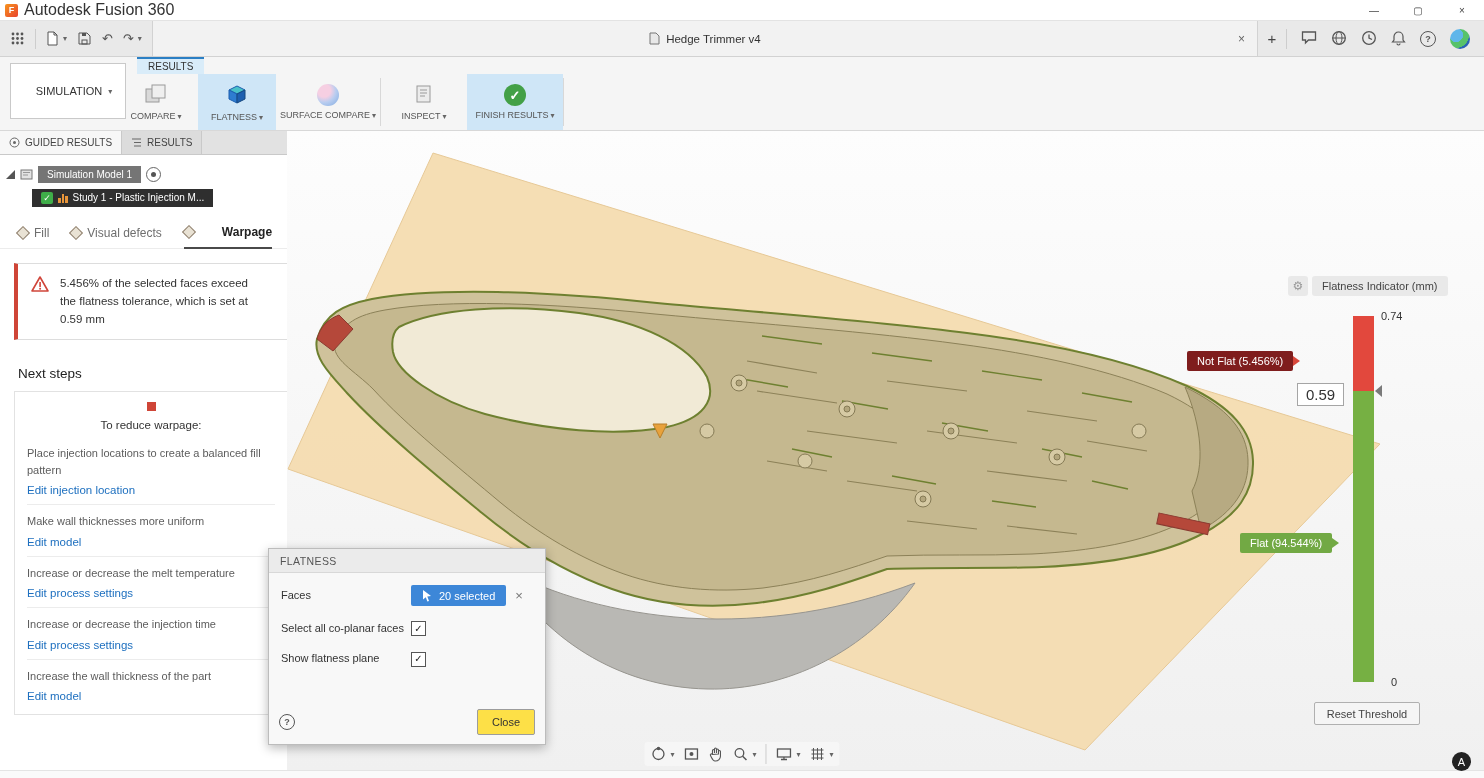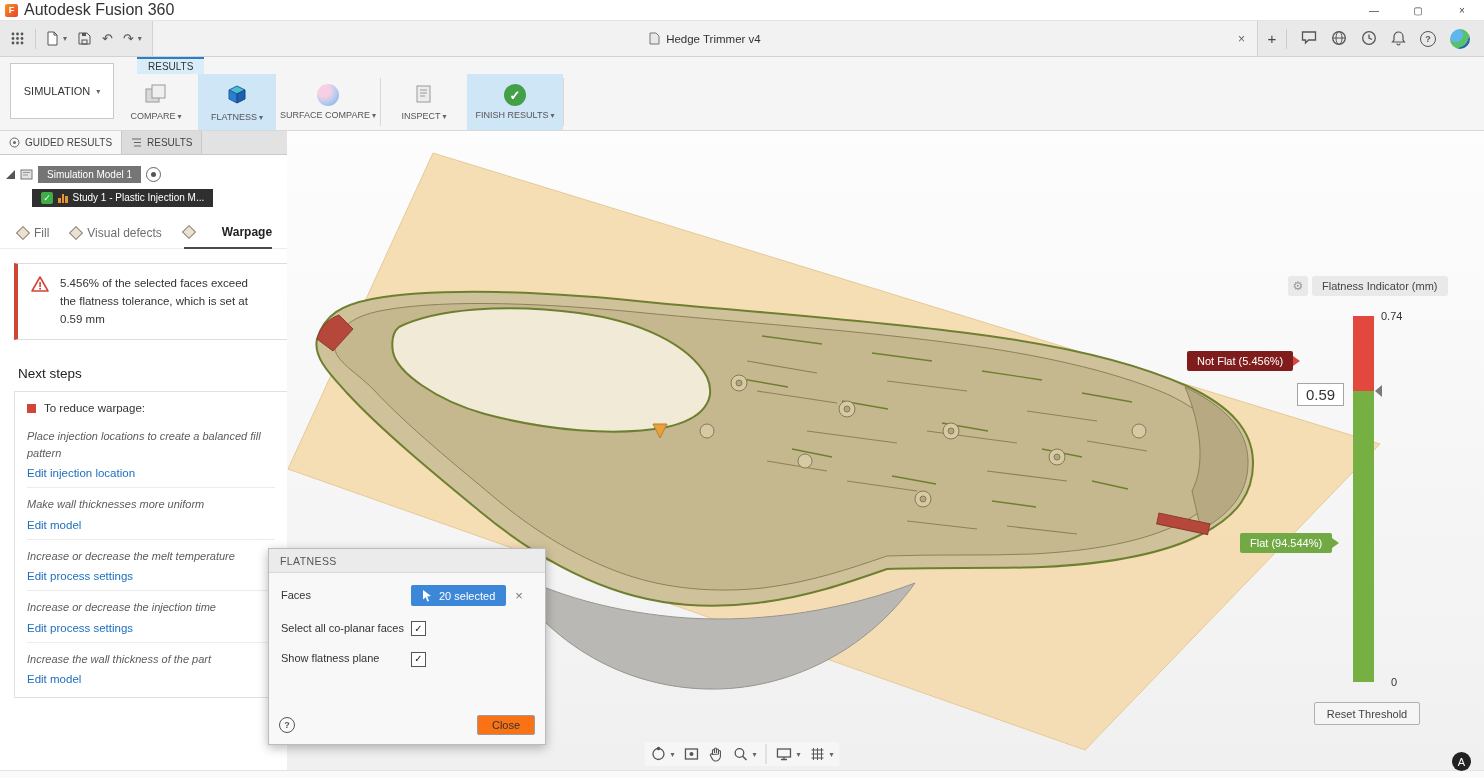--- a/index.html
+++ b/index.html
@@ -34,21 +34,21 @@
   .circle-help{width:14px;height:14px;border:1.4px solid #555;border-radius:50%;display:flex;
                align-items:center;justify-content:center;font-size:9px;font-weight:bold;color:#555;}
   .avatar{width:20px;height:20px;border-radius:50%;
           background:radial-gradient(circle at 30% 30%,#5fb6ea 0 35%,#57c26a 36% 65%,#2b64b5 66% 100%);}
 
   
   .ribbon{position:absolute;left:0;top:57px;width:100%;height:74px;background:#f5f5f5;
           border-bottom:1px solid #d8d8d8;box-sizing:border-box;}
   .workspace-btn{position:absolute;left:10px;top:6px;width:102px;height:54px;background:#fff;
                  border:1px solid #c9c9c9;display:flex;align-items:center;justify-content:center;
-                 gap:4px;font-size:11px;color:#333;}
+                 gap:4px;font-size:11px;color:#333;padding-left:12px;}
   .ribbon-tab{position:absolute;left:137px;top:0;height:17px;padding:0 11px;background:#d9ecf9;
               border-top:2px solid #2b7fc4;display:flex;align-items:center;font-size:10px;
               color:#333;box-sizing:border-box;}
   .tools{position:absolute;left:114px;top:17px;height:56px;display:flex;align-items:stretch;}
   .tool{display:flex;flex-direction:column;align-items:center;justify-content:center;gap:4px;}
   .tool.sel{background:#cfe6f7;}
   .tool-label{font-size:9px;color:#555;display:flex;align-items:center;white-space:nowrap;}
   .tool-sep{width:1px;background:#d8d8d8;margin:4px 0;}
   .sphere{width:22px;height:22px;border-radius:50%;
           background:radial-gradient(circle at 32% 30%,#f6cfe2 0 30%,#b9cdf0 55%,#7fa9df 100%);}
@@ -77,25 +77,25 @@
   .mini-chart i{display:block;width:2.5px;background:#e8953a;}
   .result-tabs{display:flex;gap:22px;padding:10px 0 0 18px;border-bottom:1px solid #ececec;}
   .rtab{display:flex;align-items:center;gap:6px;font-size:12px;color:#6e6e6e;padding-bottom:8px;}
   .rtab .diamond{width:8px;height:8px;border:1.5px solid #8e7f6e;transform:rotate(45deg);background:#e9e2d4;}
   .rtab.active{color:#222;font-weight:bold;border-bottom:2px solid #4a4a4a;margin-bottom:-1px;gap:28px;}
   .warning-card{margin:14px 16px 0 14px;border:1px solid #ddd;border-left:4px solid #cf4537;
                 background:#fff;padding:11px 12px;display:flex;gap:10px;}
   .warning-text{font-size:11.5px;color:#333;line-height:1.55;width:190px;}
   .next-steps-title{margin:26px 0 10px 18px;font-size:13.5px;color:#222;}
   .steps-card{margin:0 16px 0 14px;border:1px solid #e2e2e2;padding:10px 12px 4px 12px;background:#fff;}
-  .reduce-head{display:flex;align-items:center;gap:8px;font-size:11.5px;color:#333;margin-bottom:6px;}
+  .reduce-head{display:flex;align-items:center;gap:8px;font-size:11.5px;color:#333;margin-bottom:6px;flex-direction:column;}
   .red-sq{width:9px;height:9px;background:#cf4537;}
   .step{padding:8px 0;border-bottom:1px solid #ececec;}
   .step:last-child{border-bottom:none;}
-  .step-text{font-size:11px;color:#5c5c5c;line-height:1.5;font-style:italic;}
+  .step-text{font-size:11px;color:#5c5c5c;line-height:1.5;}
   .step-link{display:block;margin-top:6px;font-size:11.5px;color:#1d6fbf;text-decoration:none;cursor:pointer;}
 
   
   .viewport{position:absolute;left:287px;top:131px;width:1197px;height:639px;
             background:linear-gradient(#fdfdfd,#f0f0f0);overflow:hidden;}
   .scene{position:absolute;left:0;top:0;}
 
   
   .ind-title{position:absolute;left:1288px;top:276px;display:flex;gap:4px;z-index:5;}
   .gear-box{width:20px;height:20px;background:#e9e9e9;border-radius:3px;display:flex;
@@ -129,21 +129,21 @@
                  align-items:center;padding-left:11px;font-size:10.5px;color:#555;letter-spacing:.4px;}
   .dialog-body{padding:12px 12px 0 12px;}
   .drow{display:flex;align-items:center;margin-bottom:15px;}
   .dlbl{width:130px;font-size:11px;color:#333;line-height:1.4;}
   .sel-btn{height:21px;background:#3d87d8;color:#fff;font-size:11px;border:none;border-radius:2px;
            padding:0 11px;display:flex;align-items:center;gap:6px;}
   .clear-x{margin-left:9px;font-size:13px;color:#777;}
   .checkbox{width:13px;height:13px;border:1px solid #555;background:#fff;display:flex;
             align-items:center;justify-content:center;font-size:10px;color:#222;line-height:1;}
   .dialog-footer{position:absolute;left:10px;right:10px;bottom:9px;display:flex;align-items:center;}
-  .close-btn{margin-left:auto;width:58px;height:20px;background:#f97316;border:1px solid #9c9c9c;
+  .close-btn{margin-left:auto;width:58px;height:26px;background:#fde047;border:1px solid #9c9c9c;
              font-size:11px;color:#333;display:flex;align-items:center;justify-content:center;border-radius:2px;}
 
   
   .navbar{position:absolute;left:50%;top:742px;transform:translateX(-50%);display:flex;
           align-items:center;gap:9px;z-index:6;background:rgba(250,250,250,.6);padding:2px 6px;border-radius:3px;}
   .nav-item{display:flex;align-items:center;gap:2px;color:#555;}
   .assistant{position:absolute;left:1452px;top:752px;width:19px;height:19px;border-radius:50%;
              background:#222;color:#fff;font-size:11px;display:flex;align-items:center;
              justify-content:center;z-index:6;}
   .statusbar{position:absolute;left:0;top:770px;width:100%;height:8px;background:#fafafa;

